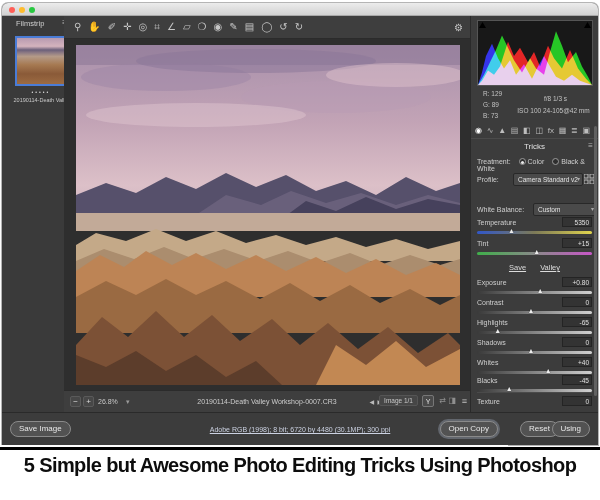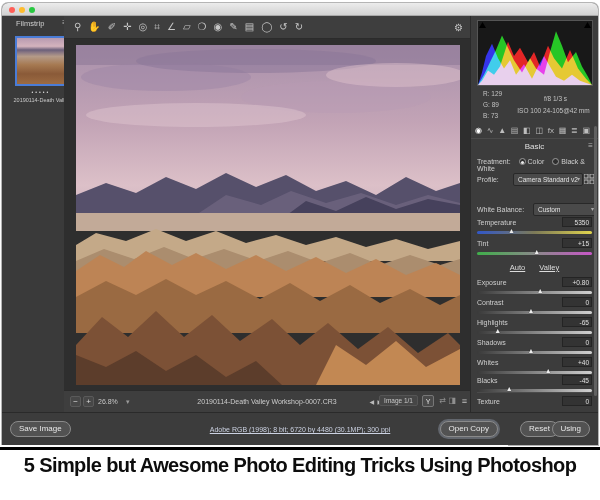--- a/index.html
+++ b/index.html
@@ -217,21 +217,21 @@
         <span class="ptab">▲</span>
         <span class="ptab">▤</span>
         <span class="ptab">◧</span>
         <span class="ptab">◫</span>
         <span class="ptab">fx</span>
         <span class="ptab">▦</span>
         <span class="ptab">≣</span>
         <span class="ptab">▣</span>
       </div>
       <div class="pdiv"></div>
-      <div class="basic-head">Basic</div>
+      <div class="basic-head">Tricks</div>
       <span class="basic-menu">≡</span>
 
       <div class="prow treat">
         <span>Treatment:</span>
         <span class="radio sel"></span><span>Color</span>
         <span class="radio"></span><span>Black &amp; White</span>
       </div>
 
       <div class="prow profile-row">
         <span>Profile:</span>
@@ -265,21 +265,21 @@
 
       <div class="prow" style="top:224px">
         <span class="sl-label">Tint</span>
         <span class="sl-val">+15</span>
         <div class="sl-track tint">
           <span class="sl-thumb" style="left:52%">▲</span>
         </div>
       </div>
 
       <div class="auto-row">
-        <span>Auto</span>
+        <span>Save</span>
         <span>Valley</span>
       </div>
 
       <div class="prow" style="top:263px">
         <span class="sl-label">Exposure</span>
         <span class="sl-val">+0.80</span>
         <div class="sl-track">
           <span class="sl-thumb" style="left:55%">▲</span>
         </div>
       </div>

